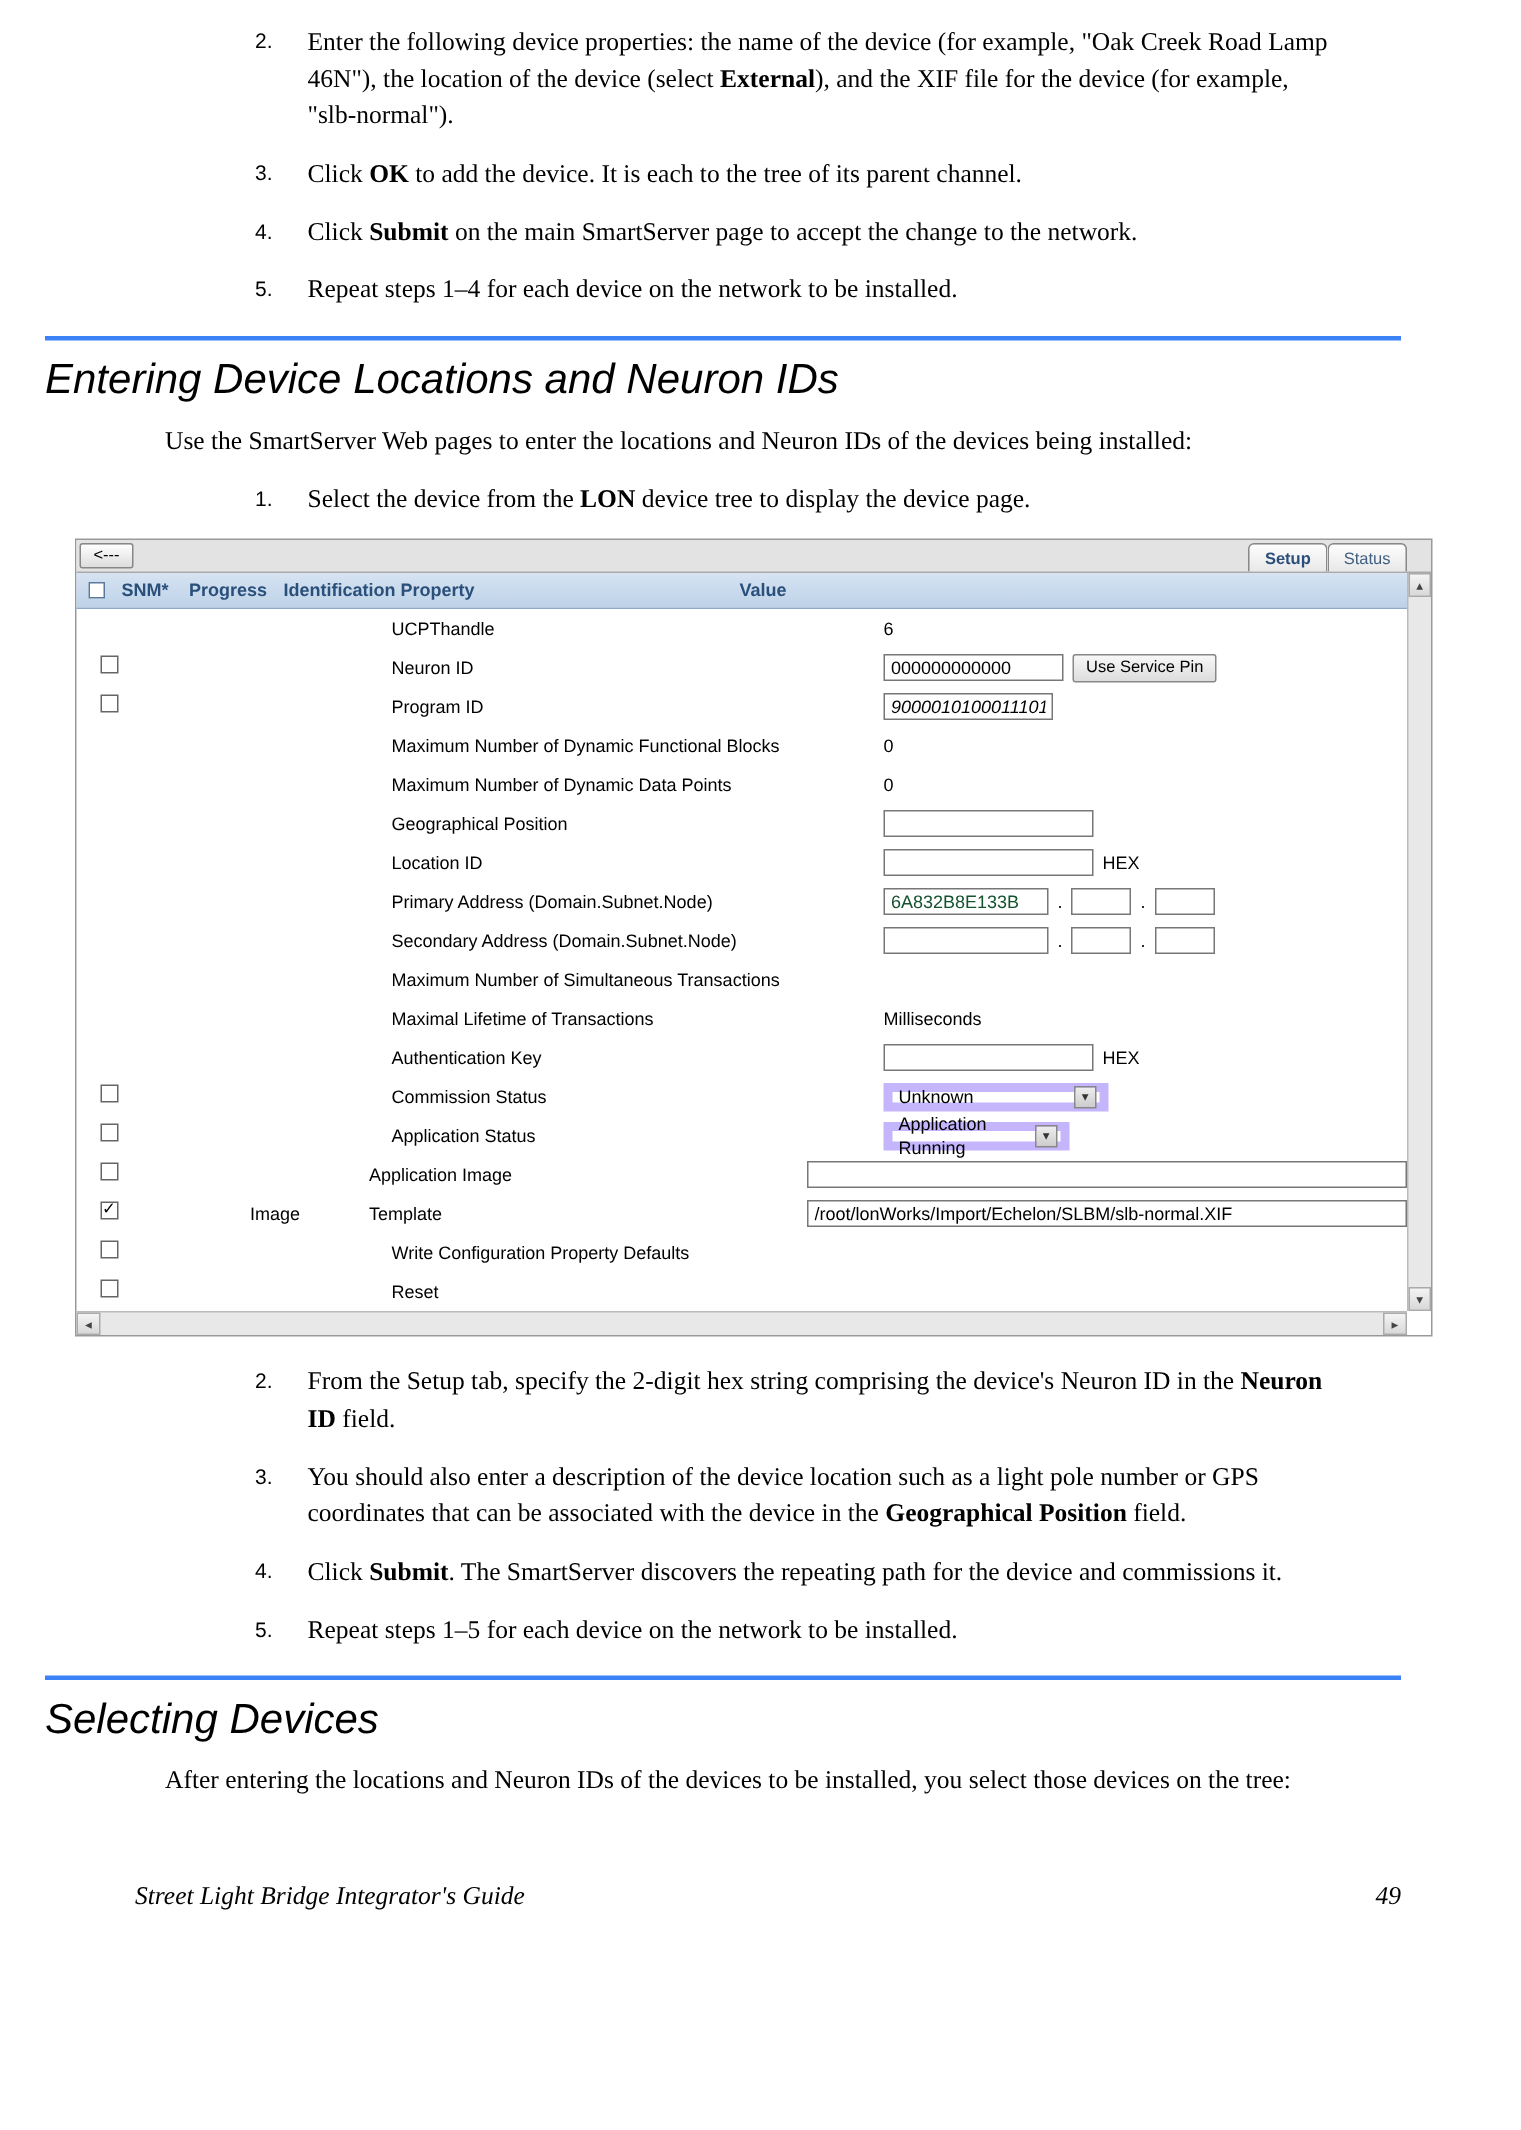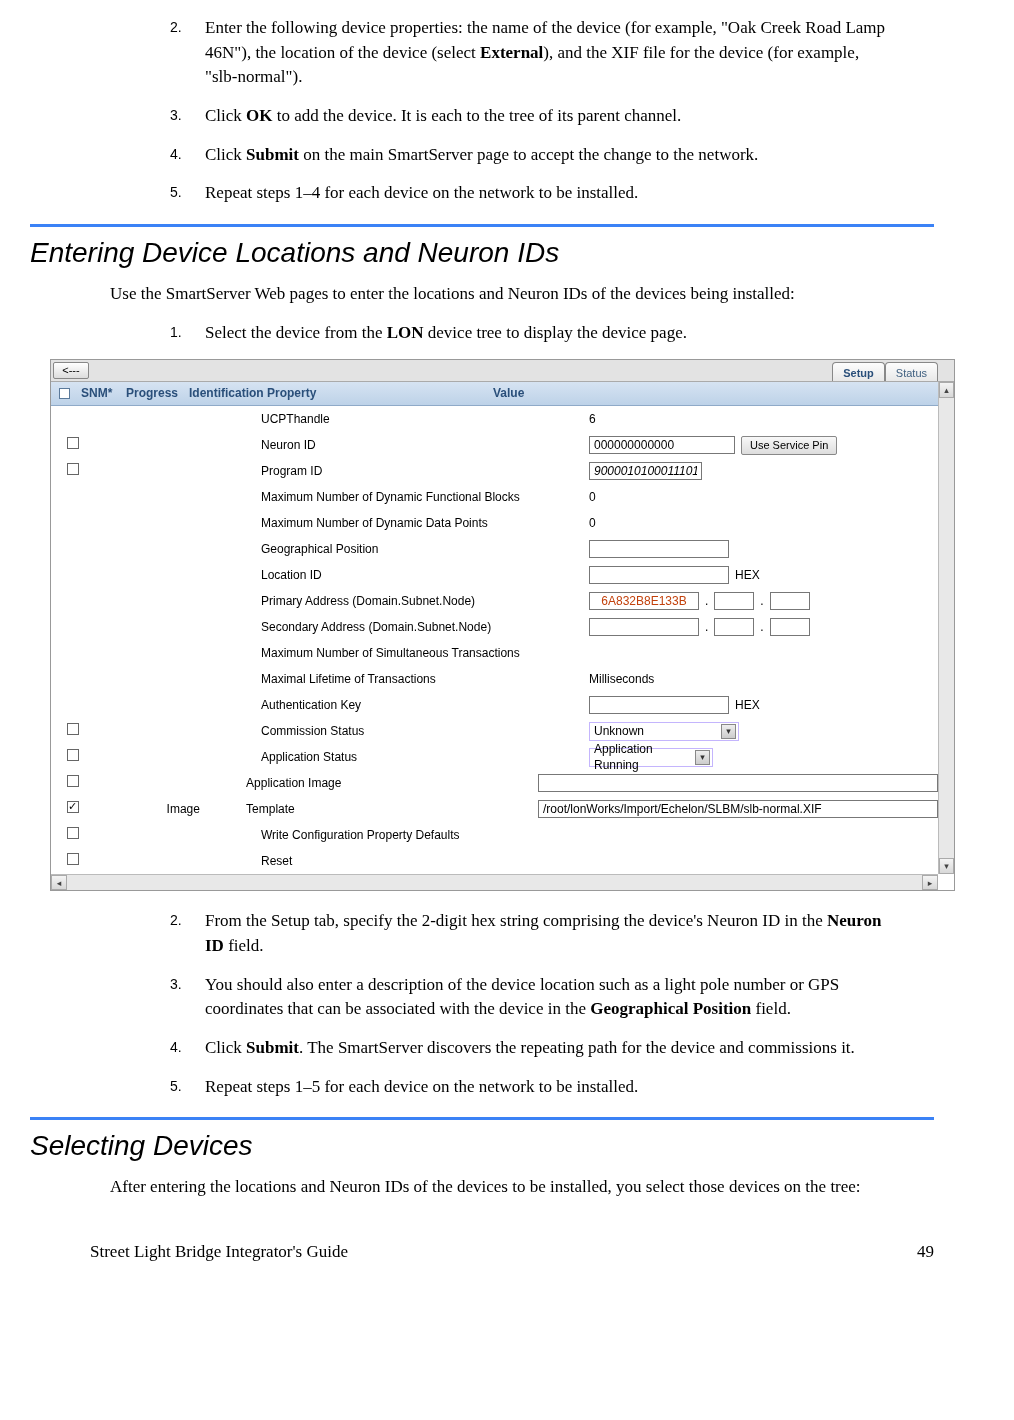--- a/index.html
+++ b/index.html
@@ -136,21 +136,21 @@
   }
   .btn {
     border: 1px solid #888;
     background: linear-gradient(#f8f8f8,#ddd);
     height: 19px;
     padding: 0 8px;
     font-size: 11px;
     border-radius: 2px;
   }
   .select {
-    border: 1px solid #c4b5fd;
+    border: 6px solid #c4b5fd;
     height: 19px;
     font-size: 12px;
     background: #fff;
     display: inline-flex;
     align-items: center;
     padding-left: 4px;
     padding-right: 2px;
   }
   .select .arrow {
     width: 15px;
@@ -189,26 +189,27 @@
   }
   .sb-btn-h {
     width:16px;
     background: linear-gradient(#f4f4f4,#d8d8d8);
     border:1px solid #aaa;
     display:flex;align-items:center;justify-content:center;
     font-size:9px;color:#444;
   }
   .sb-track-h { flex:1; }
   .data-body { padding-right:16px; padding-bottom:16px; }
-  .grayed { color: #c2410c; text-align: center; }
+  .grayed { color: #14532d; }
   .footer {
     display: flex;
     justify-content: space-between;
-    margin-top: 40px;
+    margin-top: 52px;
     font-size: 17px;
+    font-style: italic;
   }
 </style>
 </head>
 <body>
 
 <div>
   <div class="list-item">
     <div class="list-num">2.</div>
     <div class="list-text">
       <span>Enter the following device properties:  the name of the device (for example, "Oak Creek Road Lamp 46N"), the location of the device (select </span><span class="bold">External</span><span>), and the XIF file for the device (for example, "slb-normal").</span>
@@ -275,21 +276,21 @@
         <div class="col-value value-cell">
           <span>6</span>
         </div>
       </div>
       <div class="data-row">
         <div class="col-check"><span class="chk"></span></div>
         <div class="col-snm"></div>
         <div class="col-prog"></div>
         <div class="col-idprop">Neuron ID</div>
         <div class="col-value value-cell">
-          <input class="input-field" value="000000000000" style="width: 146px;">
+          <input class="input-field" value="000000000000" style="width: 120px;">
           <button class="btn">Use Service Pin</button>
         </div>
       </div>
       <div class="data-row">
         <div class="col-check"><span class="chk"></span></div>
         <div class="col-snm"></div>
         <div class="col-prog"></div>
         <div class="col-idprop">Program ID</div>
         <div class="col-value value-cell">
           <input class="input-field" value="9000010100011101" style="width: 113px; font-style: italic;">

